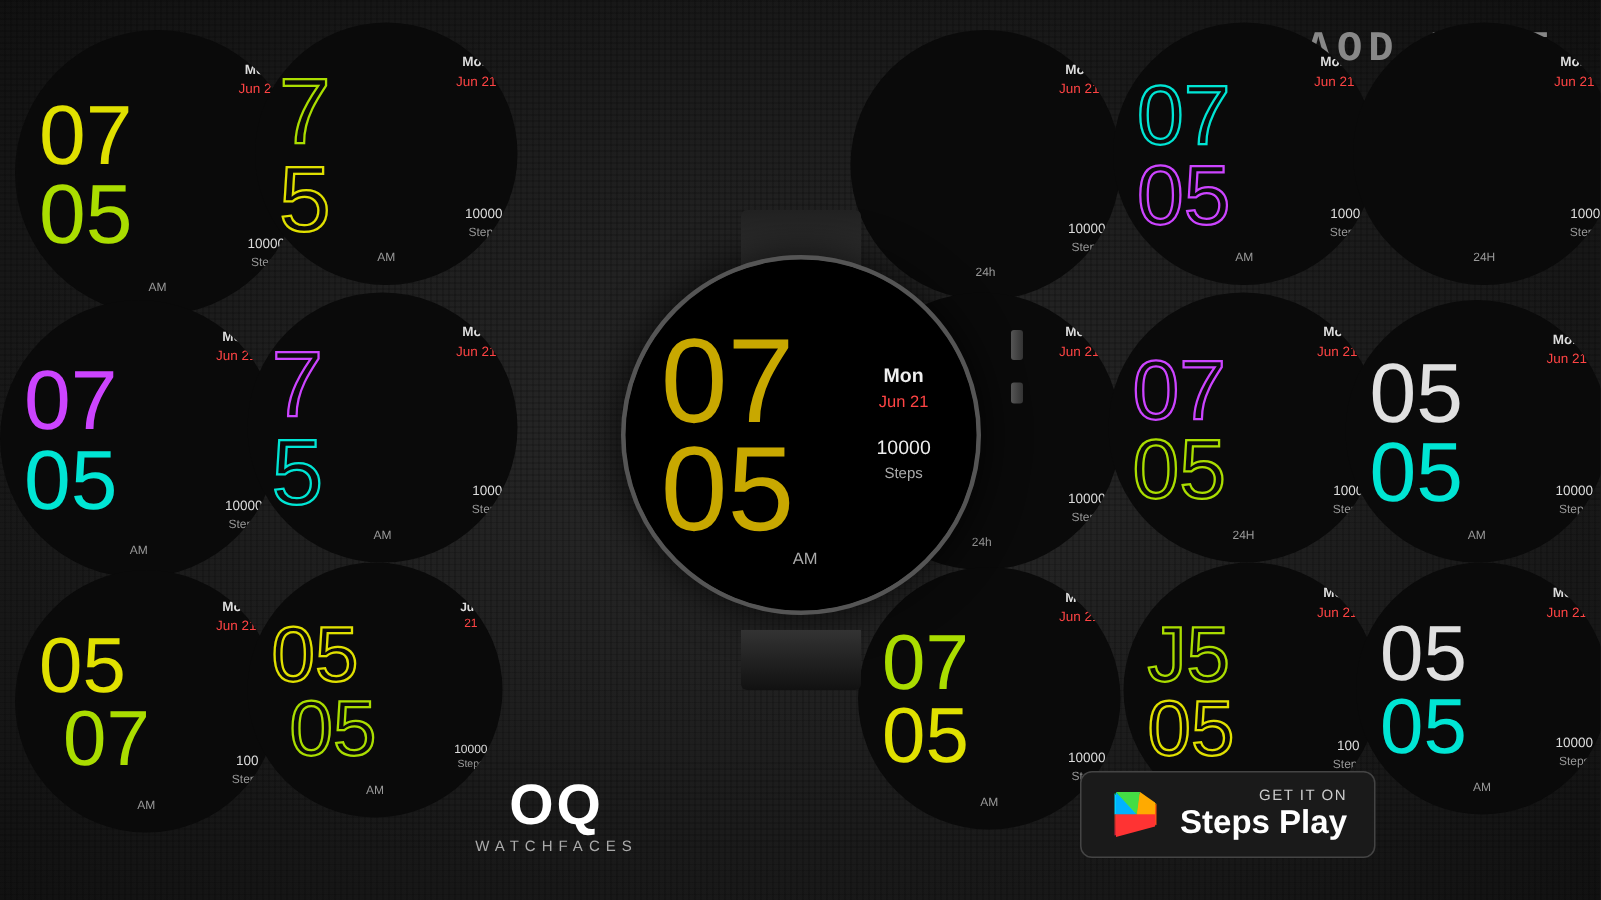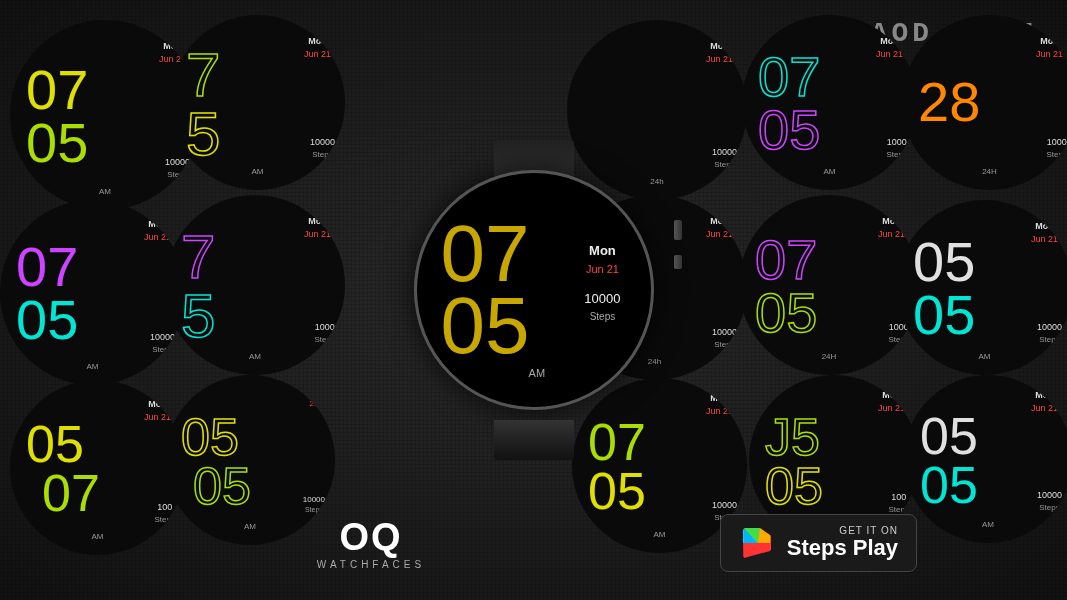--- a/index.html
+++ b/index.html
@@ -376,21 +376,21 @@
   <div class="sf-am" style="color:#999;font-size:8px;">AM</div>
 </div>
 
 <div class="watch-circle circle-6" style="background:#0a0a0a;">
   <div>
     <span style="font-size:52px;font-weight:200;line-height:1;color:transparent;-webkit-text-stroke:1.5px #e0e000;">05</span>
   </div>
   <div style="margin-left:12px;">
     <span style="font-size:52px;font-weight:200;line-height:0.9;color:transparent;-webkit-text-stroke:1.5px #aadd00;">05</span>
   </div>
-  <div class="sf-col-right" style="top:12px;">
+  <div class="sf-col-right" style="top:24px;">
     <div style="color:#ddd;font-weight:bold;font-size:8px;">Jun</div>
     <div style="color:#ff4444;font-size:8px;">21</div>
   </div>
   <div class="sf-steps">
     <div style="font-size:8px;color:#ddd;">10000</div>
     <div style="font-size:7px;color:#999;">Steps</div>
   </div>
   <div class="sf-am" style="color:#999;font-size:8px;">AM</div>
 </div>
 
@@ -418,23 +418,20 @@
     <div style="color:#ff4444;font-size:9px;">Jun 21</div>
   </div>
   <div class="sf-steps">
     <div style="font-size:9px;color:#ddd;">1000</div>
     <div style="font-size:8px;color:#999;">Steps</div>
   </div>
   <div class="sf-am" style="color:#999;font-size:8px;">AM</div>
 </div>
 
 <div class="watch-circle circle-9" style="background:#0a0a0a;right:-10px;left:auto;">
-  <div>
-    <span style="font-size:56px;font-weight:300;line-height:0.9;color:#ff8800;">28</span>
-  </div>
   <div class="sf-col-right">
     <div style="color:#ddd;font-weight:bold;font-size:9px;">Mon</div>
     <div style="color:#ff4444;font-size:9px;">Jun 21</div>
   </div>
   <div class="sf-steps">
     <div style="font-size:9px;color:#ddd;">1000</div>
     <div style="font-size:8px;color:#999;">Steps</div>
   </div>
   <div class="sf-am" style="color:#999;font-size:8px;">24H</div>
 </div>

